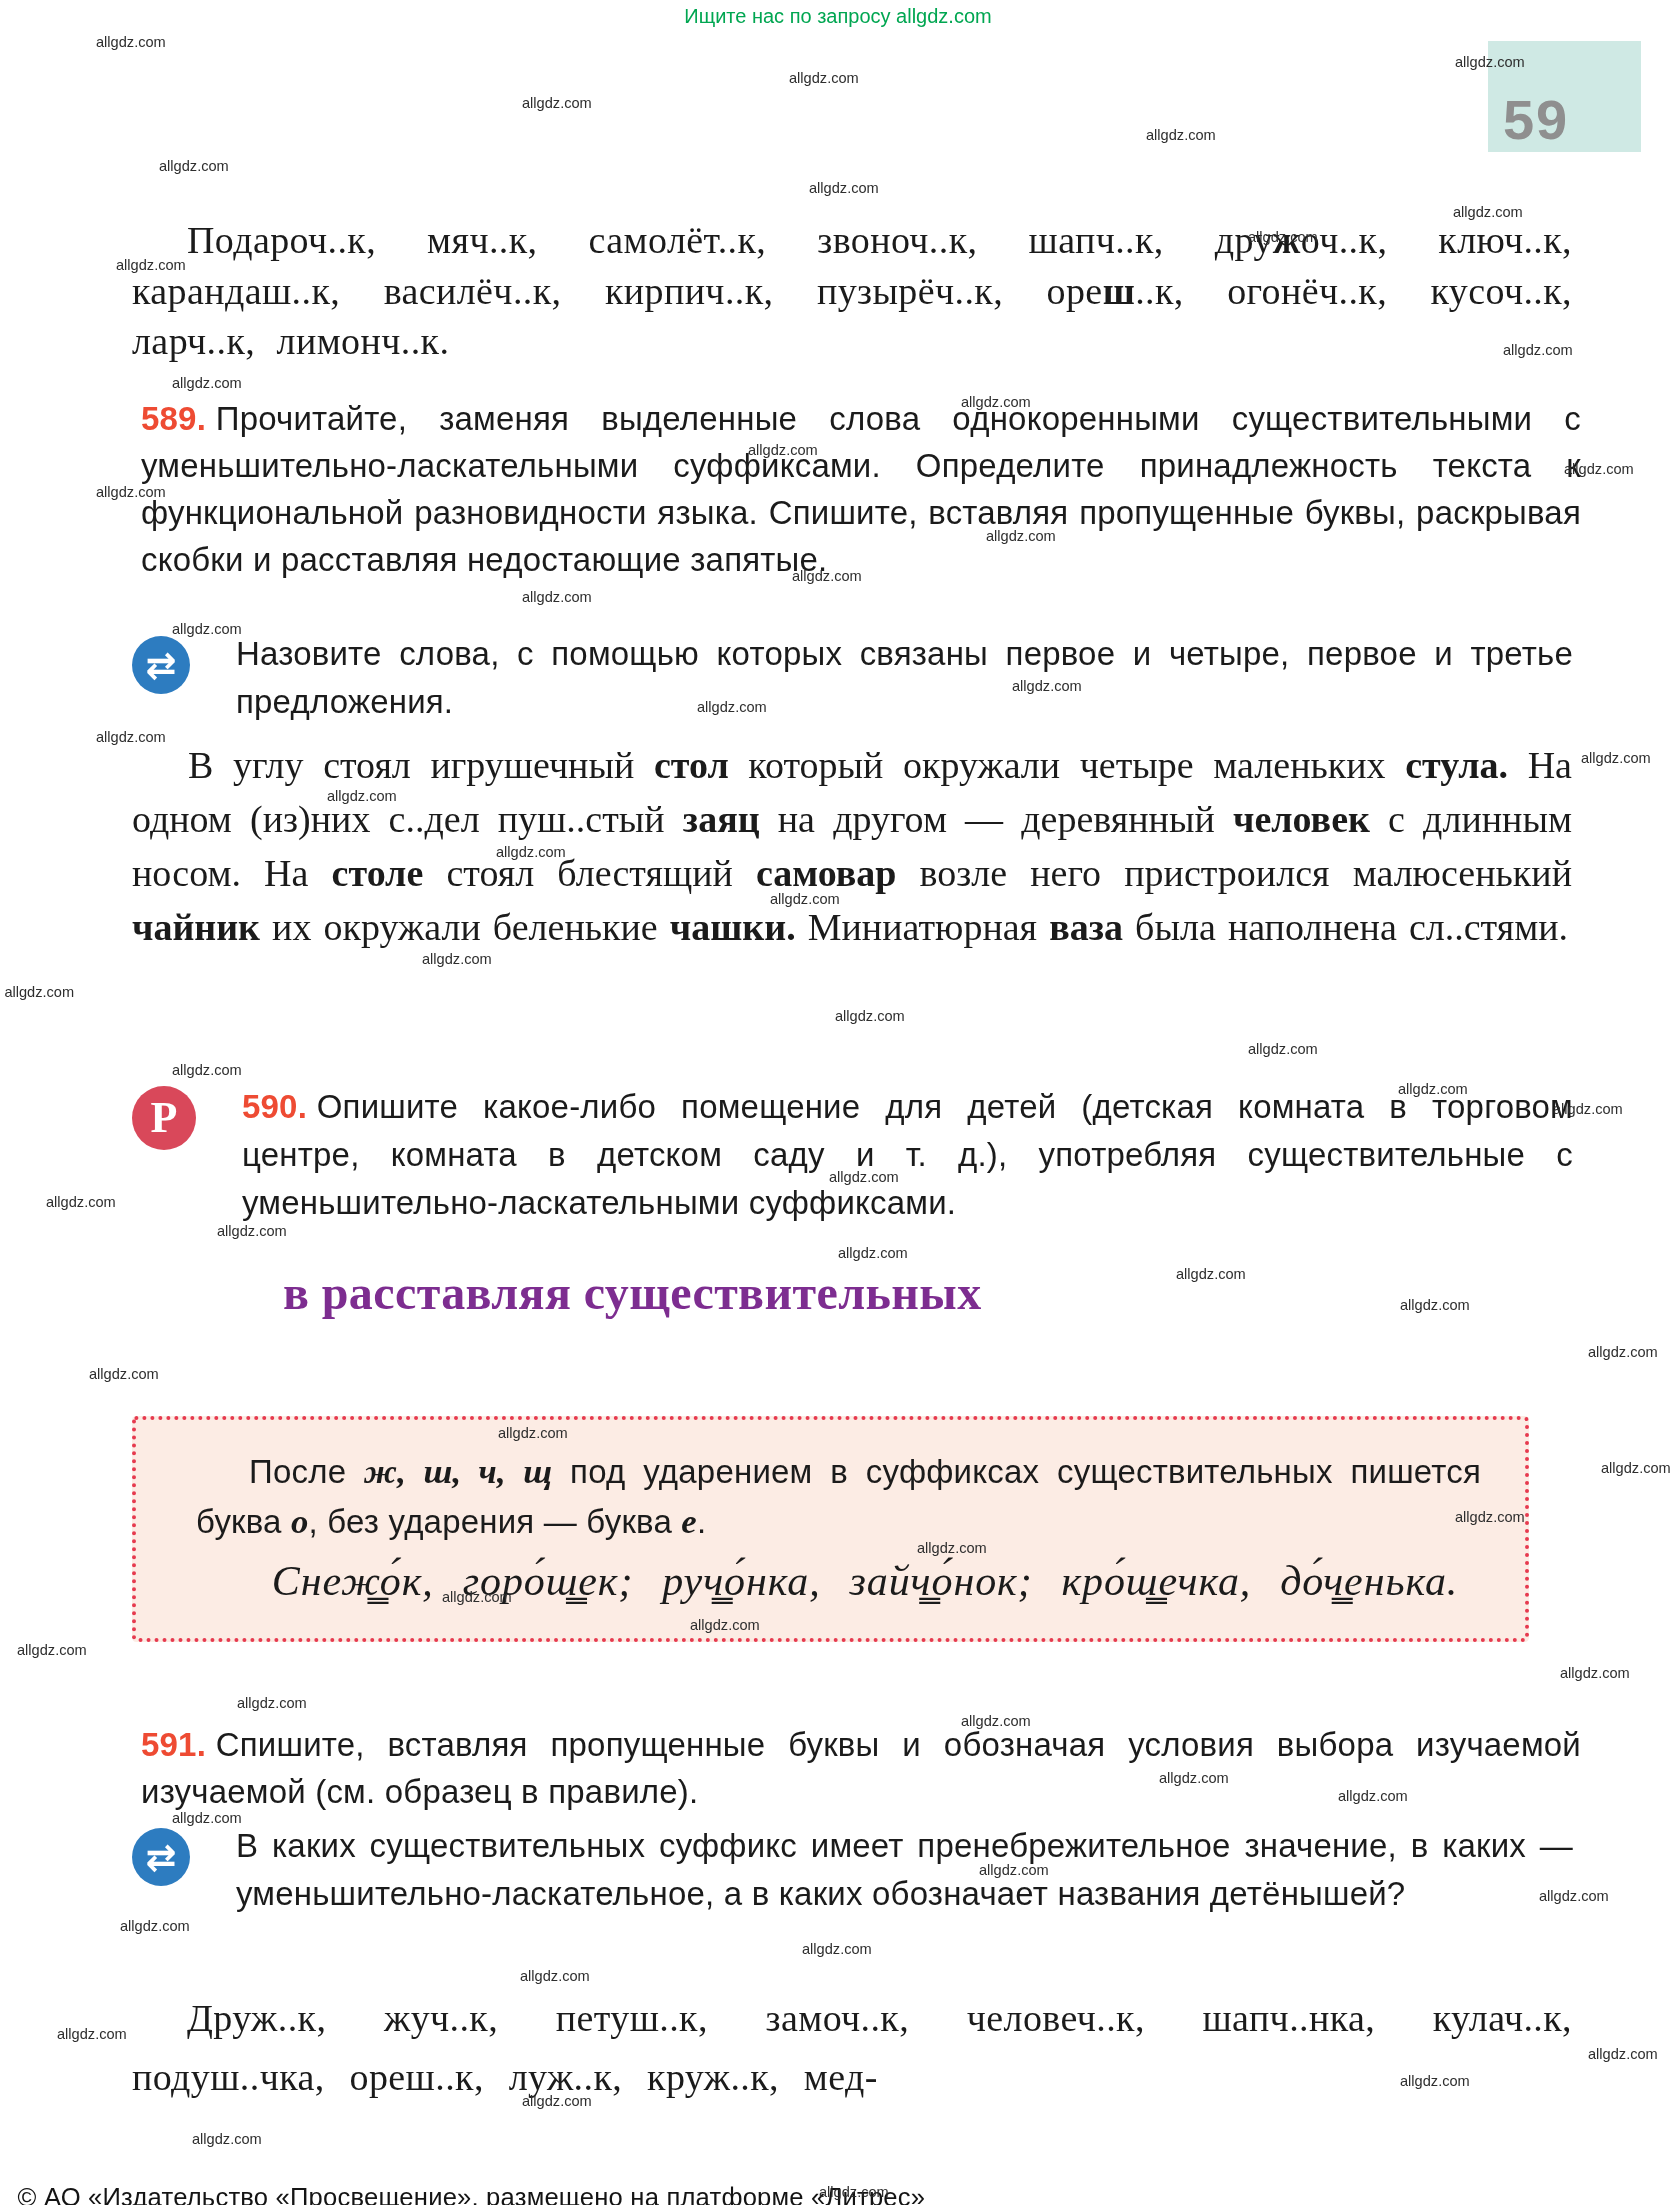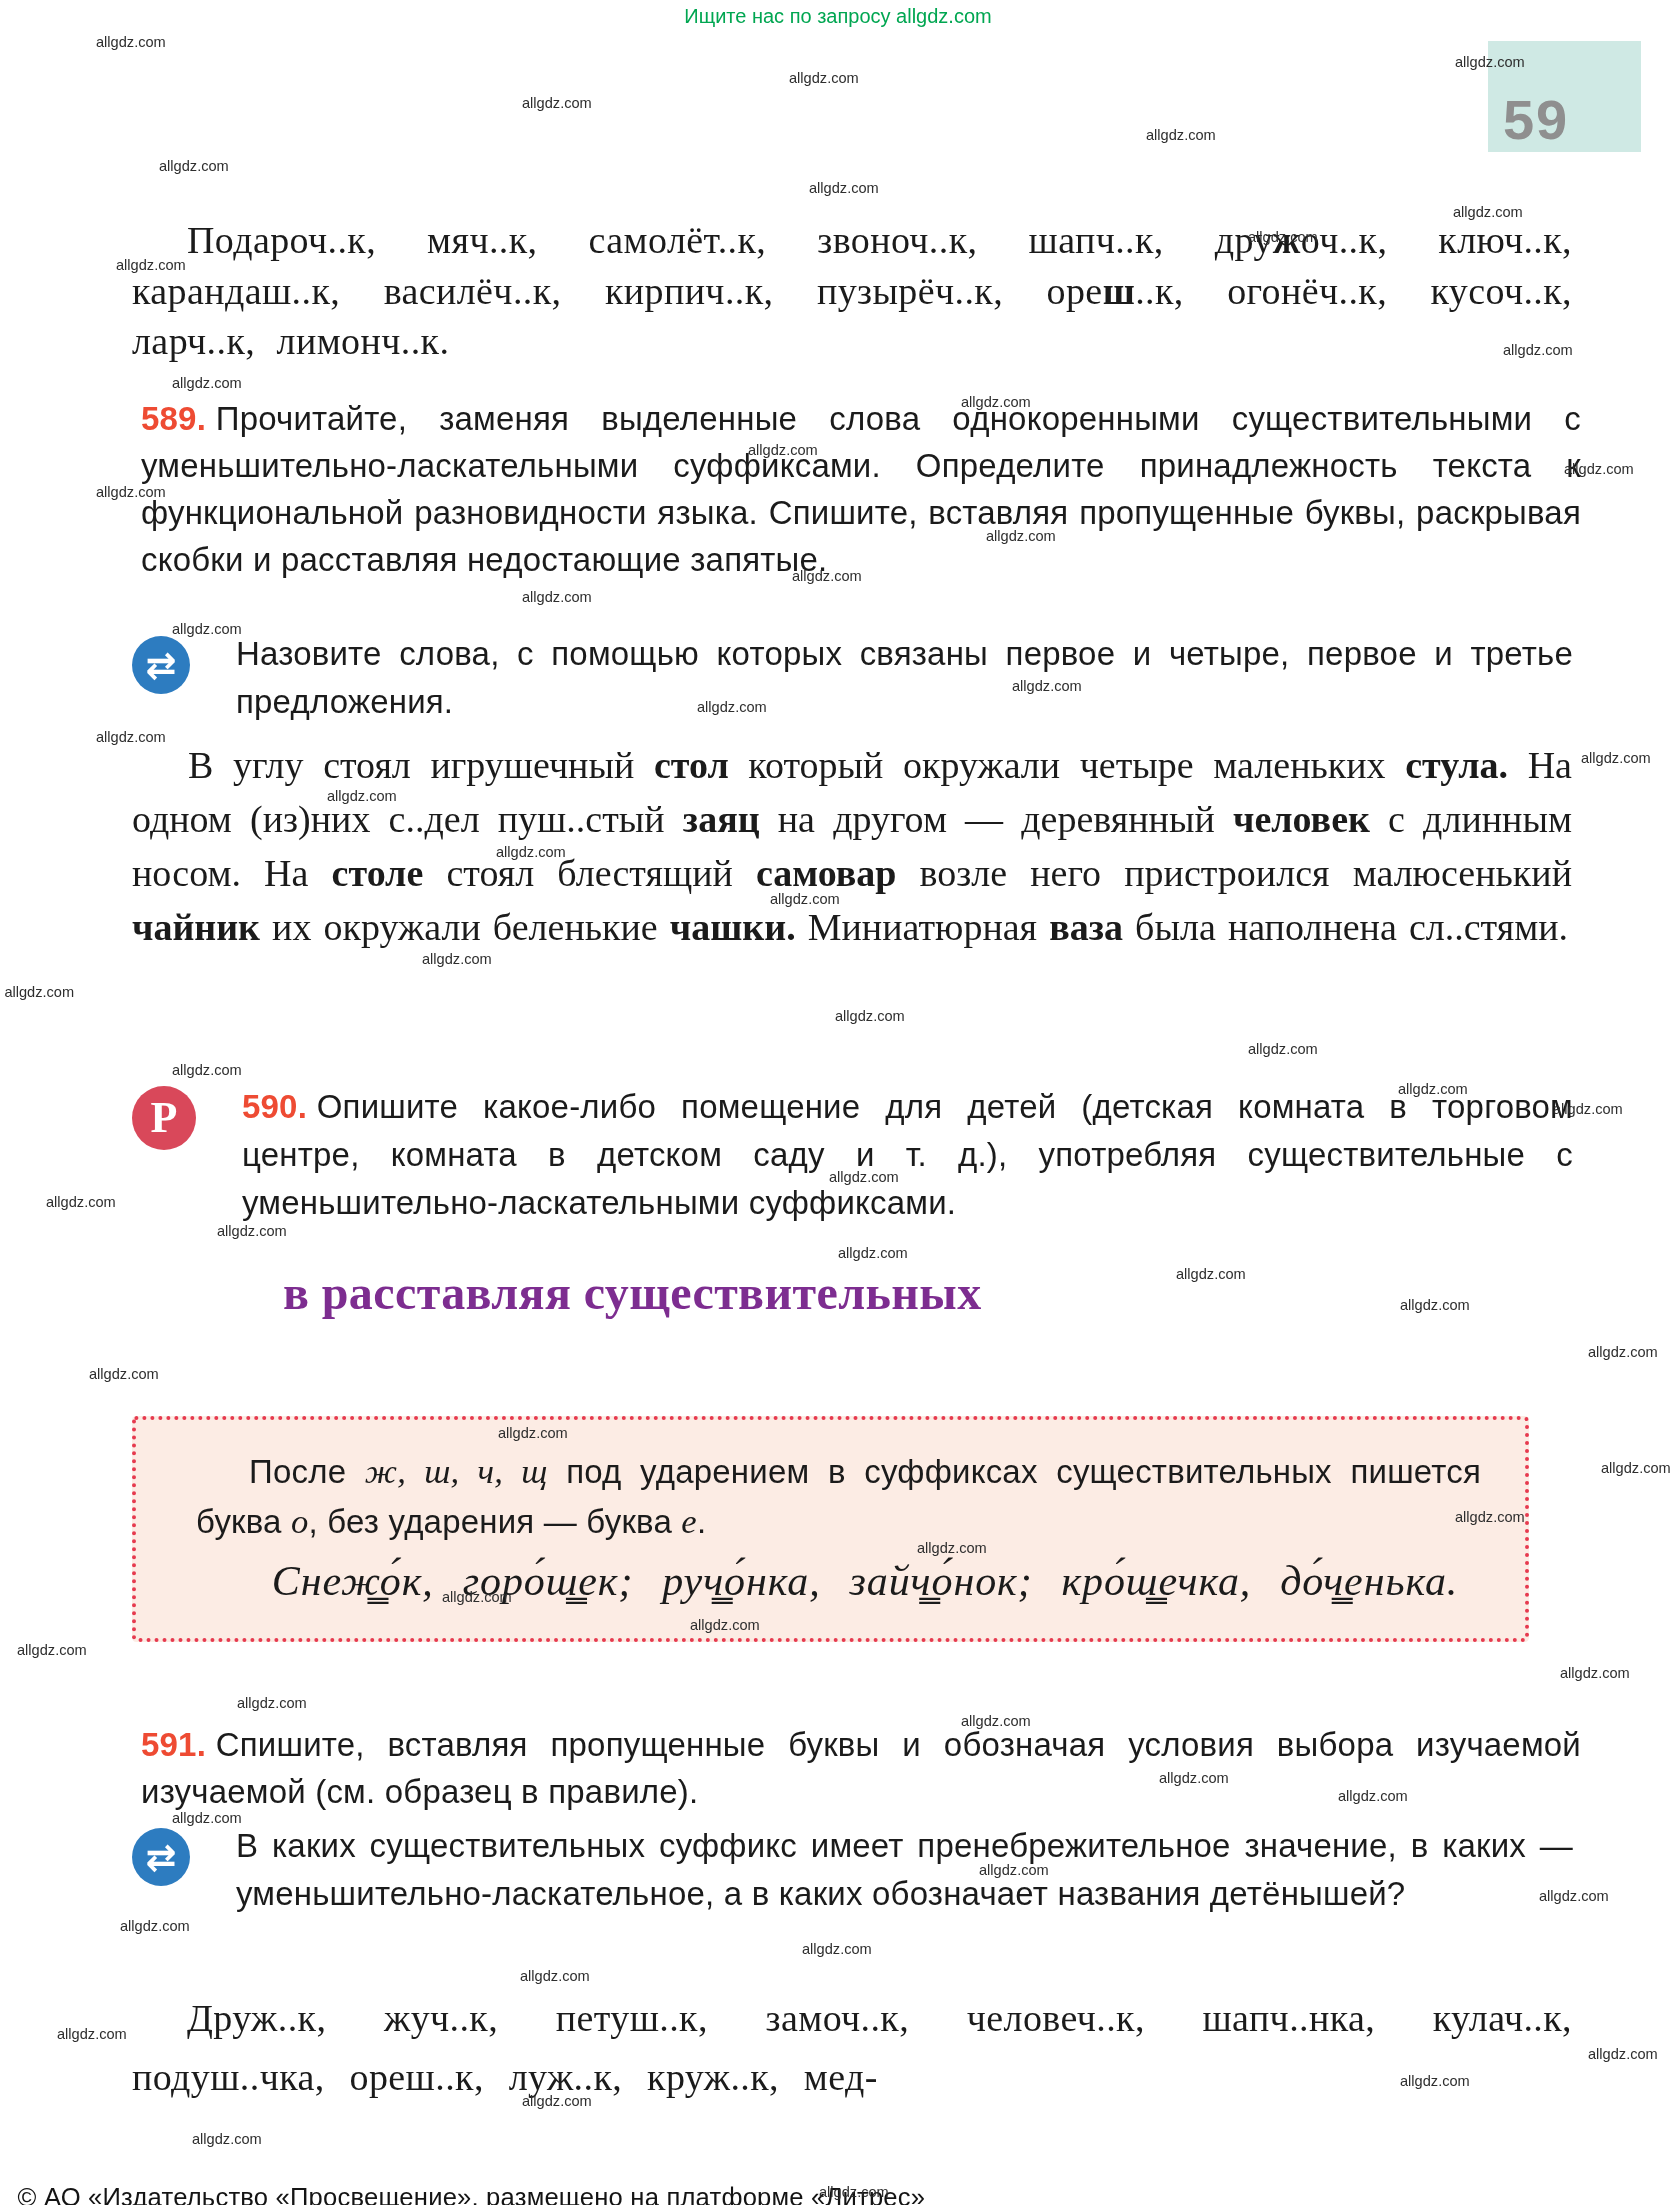--- a/index.html
+++ b/index.html
@@ -24,21 +24,21 @@
   }
   .teal-box{left:1488px;top:41px;width:153px;height:111px;background:#cfe9e4;z-index:1}
   .page-num{
     left:1503px;top:87px;z-index:3;
     font-size:56px;font-weight:700;color:#8f8f8f;letter-spacing:1.8px;
   }
 
   .serif{font-family:"Liberation Serif","DejaVu Serif",serif}
 
   .seg-b{font-weight:700}
-  .seg-ib{font-family:"Liberation Serif","DejaVu Serif",serif;font-style:italic;font-weight:400;font-size:1.05em}
+  .seg-ib{font-family:"Liberation Serif","DejaVu Serif",serif;font-style:italic;font-weight:700;font-size:1.05em}
 
   .wordlist1{
     left:132px;top:215px;width:1440px;z-index:2;
     font-size:38px;line-height:1.33;text-align:justify;
     text-indent:55px;word-spacing:11.5px;letter-spacing:0.4px;
   }
 
   .ex{
     left:141px;width:1440px;z-index:2;
     font-size:33px;line-height:1.42;text-align:justify;letter-spacing:0.2px;

